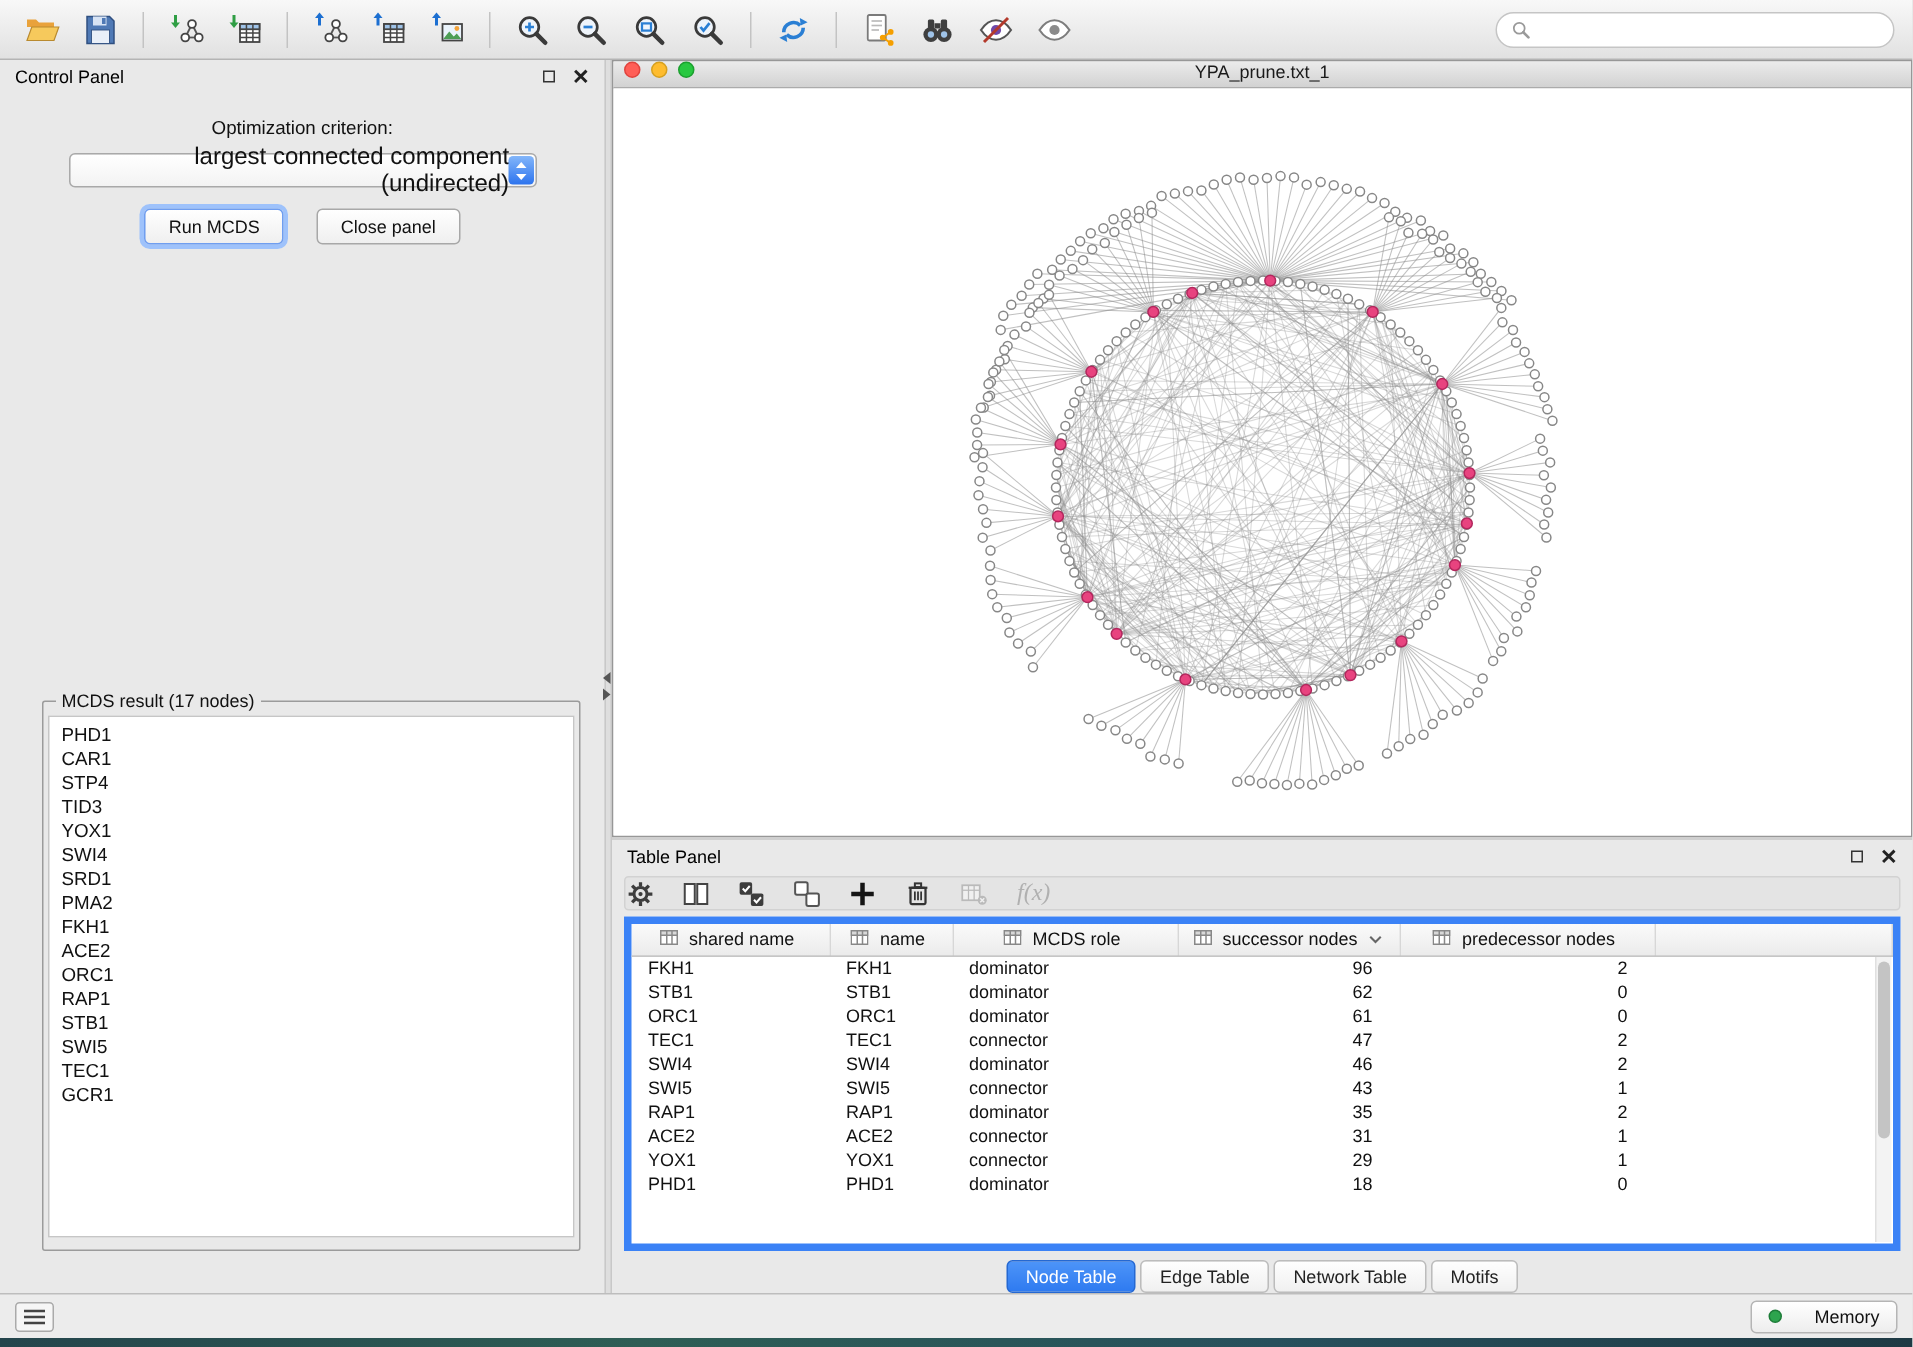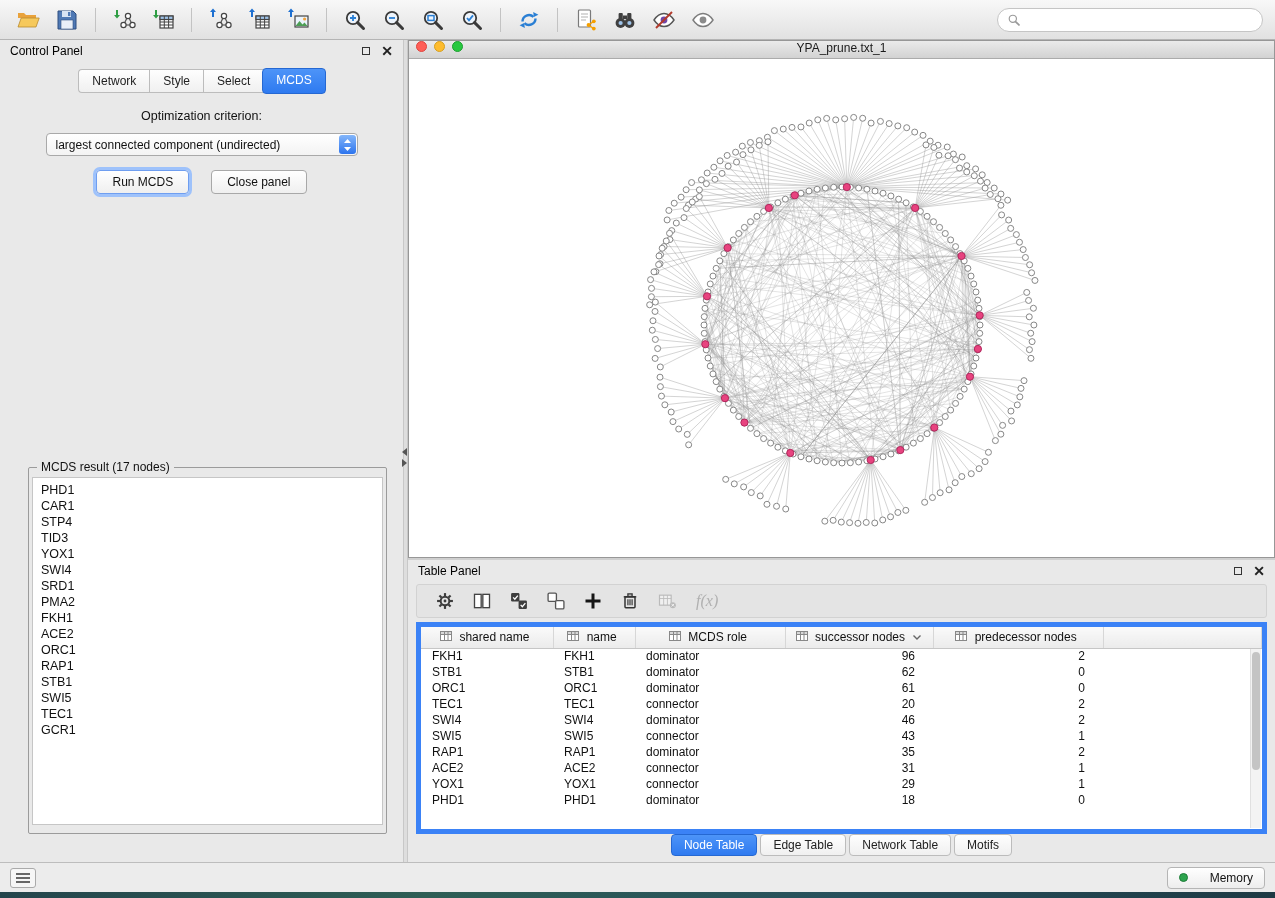--- a/index.html
+++ b/index.html
@@ -26,21 +26,21 @@
   .wb-float{width:8px;height:8px;border:1.5px solid #333;display:inline-block}
   .wb-close{font-size:14px;font-weight:bold;color:#222;line-height:10px}
   .tabrow{display:flex;justify-content:center;margin-top:7px}
   .tab{font-size:12px;padding:4px 13px;background:linear-gradient(#fefefe,#f0f0f0);border:1px solid #bcbcbc;border-right:none;color:#222}
   .tab:first-child{border-radius:4px 0 0 4px}
   .tab.last{border-right:1px solid #bcbcbc;border-radius:0 4px 4px 0}
   .tab.active{background:linear-gradient(#4d94f8,#2e7af0);color:#fff;border:1px solid #2568d2;border-radius:4px;margin:-1px}
   .mcds-content{padding-top:16px;text-align:center}
   .opt-label{font-size:12.5px;margin-bottom:10px}
   .combo{width:312px;height:23px;margin:0 auto;border:1px solid #a9a9a9;border-radius:4px;
-    background:linear-gradient(#fff,#f3f3f3);display:flex;align-items:center;padding-left:9px;font-size:12px;text-align:right}
+    background:linear-gradient(#fff,#f3f3f3);display:flex;align-items:center;padding-left:9px;font-size:16px;text-align:right}
   .stepper{margin-left:auto;width:17px;height:19px;margin-right:1px;border-radius:3px;
     background:linear-gradient(#83b6fa,#2d74ee);display:flex;align-items:center;justify-content:center}
   .btn-row{margin-top:14px;display:flex;justify-content:center;gap:22px}
   .pbtn{font:12px "Liberation Sans",sans-serif;padding:4px 15px;border:1px solid #a8a8a8;border-radius:4px;
     background:linear-gradient(#ffffff,#efefef);color:#111}
   .pbtn.focused{box-shadow:0 0 0 3px #9ec2fb;border-color:#6f9ef0}
   .result-box{position:absolute;left:28px;right:16px;top:420px;height:374px;border:1px solid #9b9b9b;border-radius:2px;padding:3px}
   .result-box legend{font-size:12px;padding:0 4px;margin-left:5px}
   .result-list{background:#fff;border:1px solid #c6c6c6;height:348px;overflow:hidden;padding:4px 8px;
     font-size:12.5px;line-height:16px;text-align:left}
@@ -63,34 +63,34 @@
   .dot.yellow{background:#febc2e;border:1px solid #d6a01f}
   .dot.green{background:#28c840;border:1px solid #1ca02f}
   .nettitle{position:absolute;left:0;right:0;text-align:center;font-size:12px;color:#1a1a1a}
   .canvas{flex:1;position:relative;background:#fff;overflow:hidden}
   #net-svg{position:absolute;inset:0;width:100%;height:100%}
 
   .hsplit{height:2px;background:#cfcfcf;flex:none}
 
   
   .tpanel{flex:1;background:#e9e9e9;display:flex;flex-direction:column}
-  .tp-toolbar{height:34px;margin:2px 8px 0;border:1px solid #d2d2d2;border-radius:3px;background:#e4e4e4;
-    display:flex;align-items:center;gap:17px;padding:0 18px;flex:none}
+  .tp-toolbar{height:23px;margin:2px 8px 0;border:1px solid #d2d2d2;border-radius:3px;background:#e4e4e4;
+    display:flex;align-items:center;gap:17px;padding:0 0;flex:none}
   .ic2{width:20px;height:20px;display:block}
   .fx{font:italic 16px "Liberation Serif",serif;color:#b0b0b0;margin-left:2px}
   .table-wrap{flex:1;margin:4px 8px 0;background:#fff;border:5px solid #3b82f6;position:relative;overflow:hidden}
   table{border-collapse:collapse;width:100%;table-layout:fixed}
   th{font-weight:normal;font-size:12px;height:21px;background:linear-gradient(#fafafa,#ebebeb);
     border-right:1px solid #d7d7d7;border-bottom:1px solid #c6c6c6;text-align:center;white-space:nowrap;overflow:hidden}
   th .hlab{margin:0 4px}
   td{height:16px;font-size:12px;padding:0 0 0 11px;white-space:nowrap;overflow:hidden}
   td.num{text-align:right;padding:0 18px 0 0}
   .vscroll{position:absolute;top:22px;right:1px;bottom:1px;width:11px;background:#f3f3f3;border-left:1px solid #e0e0e0}
   .vthumb{position:absolute;top:3px;left:1px;width:8px;height:118px;border-radius:4px;background:#c4c4c4}
-  .bottom-tabs{height:28px;display:flex;justify-content:center;align-items:flex-start;gap:3px;flex:none}
+  .bottom-tabs{height:28px;display:flex;justify-content:center;align-items:flex-end;gap:3px;flex:none}
   .btab{font-size:12px;padding:3px 12px;border:1px solid #bcbcbc;border-radius:4px;background:linear-gradient(#fefefe,#f0f0f0);color:#222}
   .btab.active{background:linear-gradient(#4d94f8,#2e7af0);border-color:#2568d2;color:#fff}
 
   
   .statusbar{height:30px;background:#ececec;border-top:1px solid #bdbdbd;display:flex;align-items:center;padding:0 10px}
   .menu-btn{width:26px;height:20px;border:1px solid #aaa;border-radius:3px;background:#f6f6f6;
     display:flex;align-items:center;justify-content:center}
   .mem-btn{margin-left:auto;display:flex;align-items:center;gap:22px;border:1px solid #b5b5b5;border-radius:4px;
     background:linear-gradient(#fff,#ededed);padding:3px 11px;font-size:12px}
   .mem-dot{width:9px;height:9px;border-radius:50%;background:#2da44e;border:1px solid #1d7c38}
@@ -270,26 +270,20 @@
 
 <div class="workspace">
 
   <div class="cpanel">
     <div class="panel-head">
       <span>Control Panel</span>
       <span class="win-btns">
         <span class="wb-float"></span>
         <span class="wb-close">✕</span>
       </span>
-    </div>
-    <div class="tabrow">
-      <span class="tab">Network</span>
-      <span class="tab">Style</span>
-      <span class="tab">Select</span>
-      <span class="tab last active">MCDS</span>
     </div>
     <div class="mcds-content">
       <div class="opt-label">Optimization criterion:</div>
       <div class="combo">
         <span>largest connected component (undirected)</span>
         <span class="stepper">
           <svg width="9" height="14" viewBox="0 0 9 14">
               <path d="M4.5 1L8 5H1z" fill="#fff"></path>
               <path d="M4.5 13L1 9h7z" fill="#fff"></path>
             </svg>
@@ -1332,21 +1326,21 @@
                 <td>ORC1</td>
                 <td>dominator</td>
                 <td class="num">61</td>
                 <td class="num">0</td>
                 <td></td>
               </tr>
               <tr>
                 <td>TEC1</td>
                 <td>TEC1</td>
                 <td>connector</td>
-                <td class="num">20</td>
+                <td class="num">47</td>
                 <td class="num">2</td>
                 <td></td>
               </tr>
               <tr>
                 <td>SWI4</td>
                 <td>SWI4</td>
                 <td>dominator</td>
                 <td class="num">46</td>
                 <td class="num">2</td>
                 <td></td>

